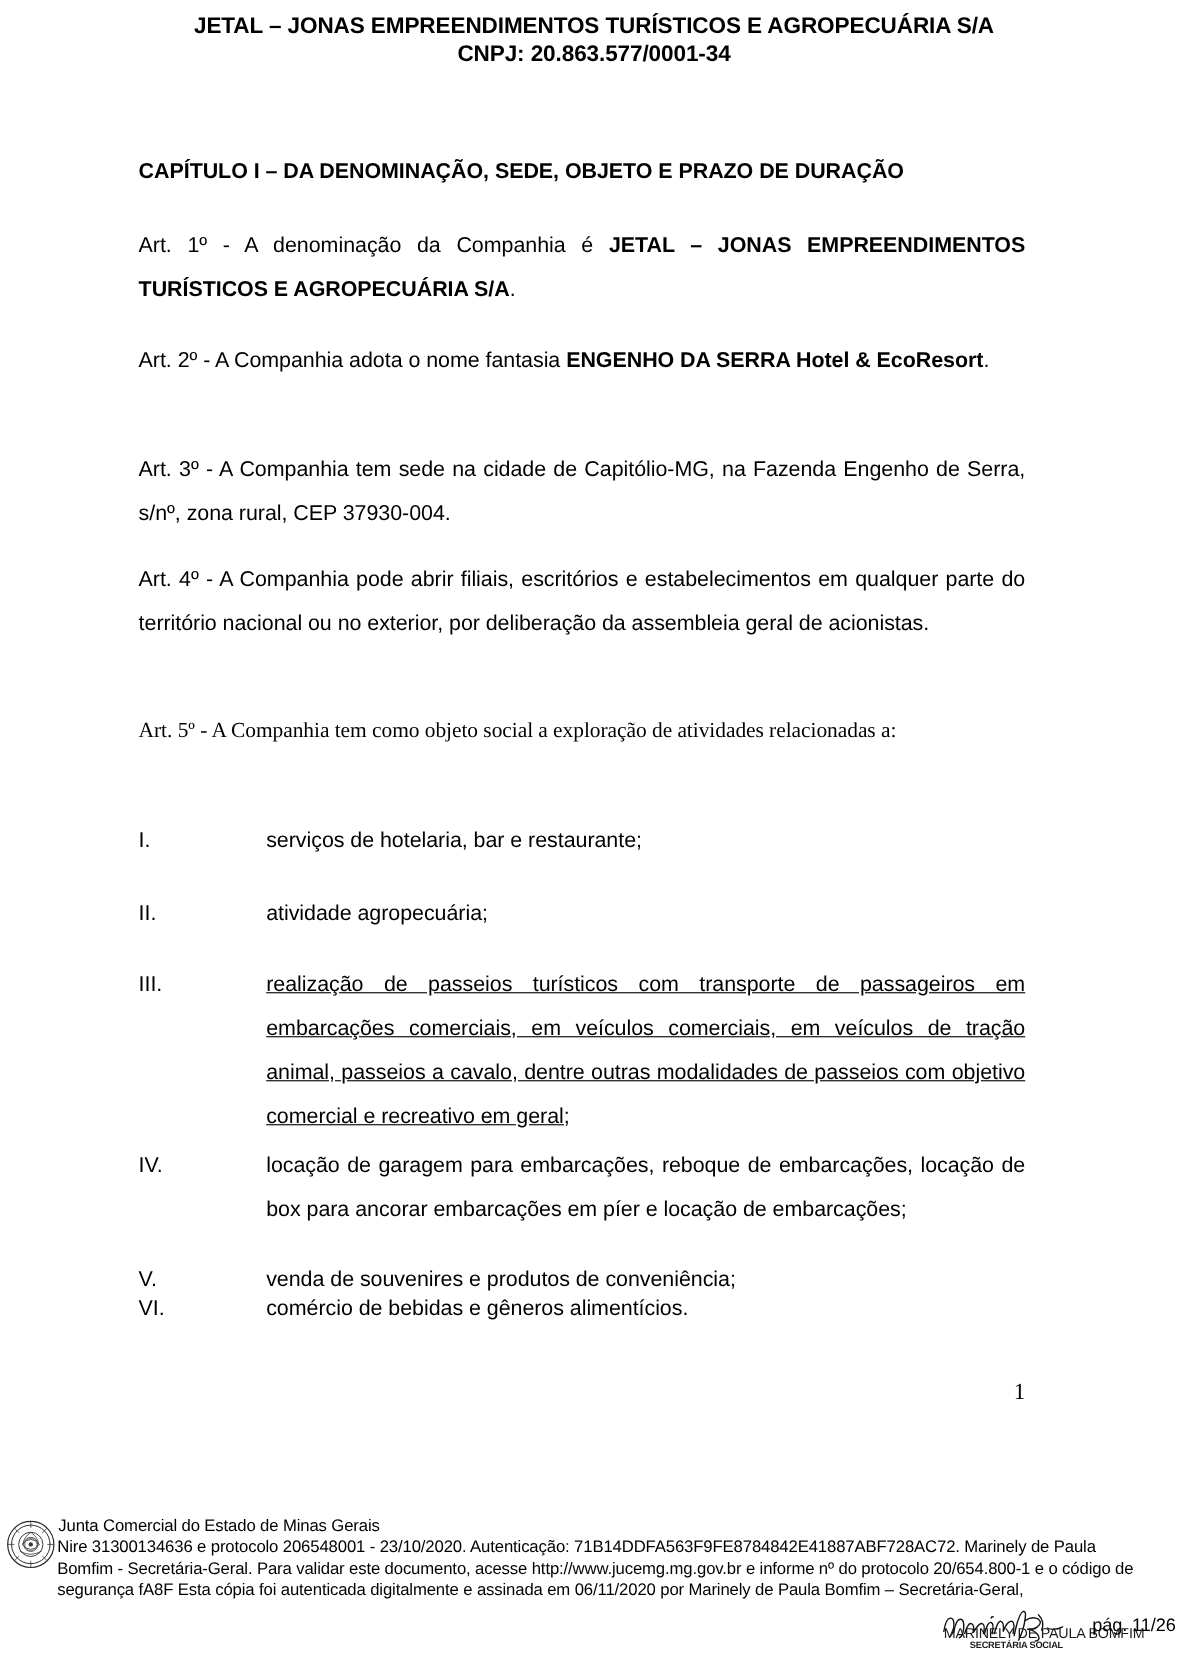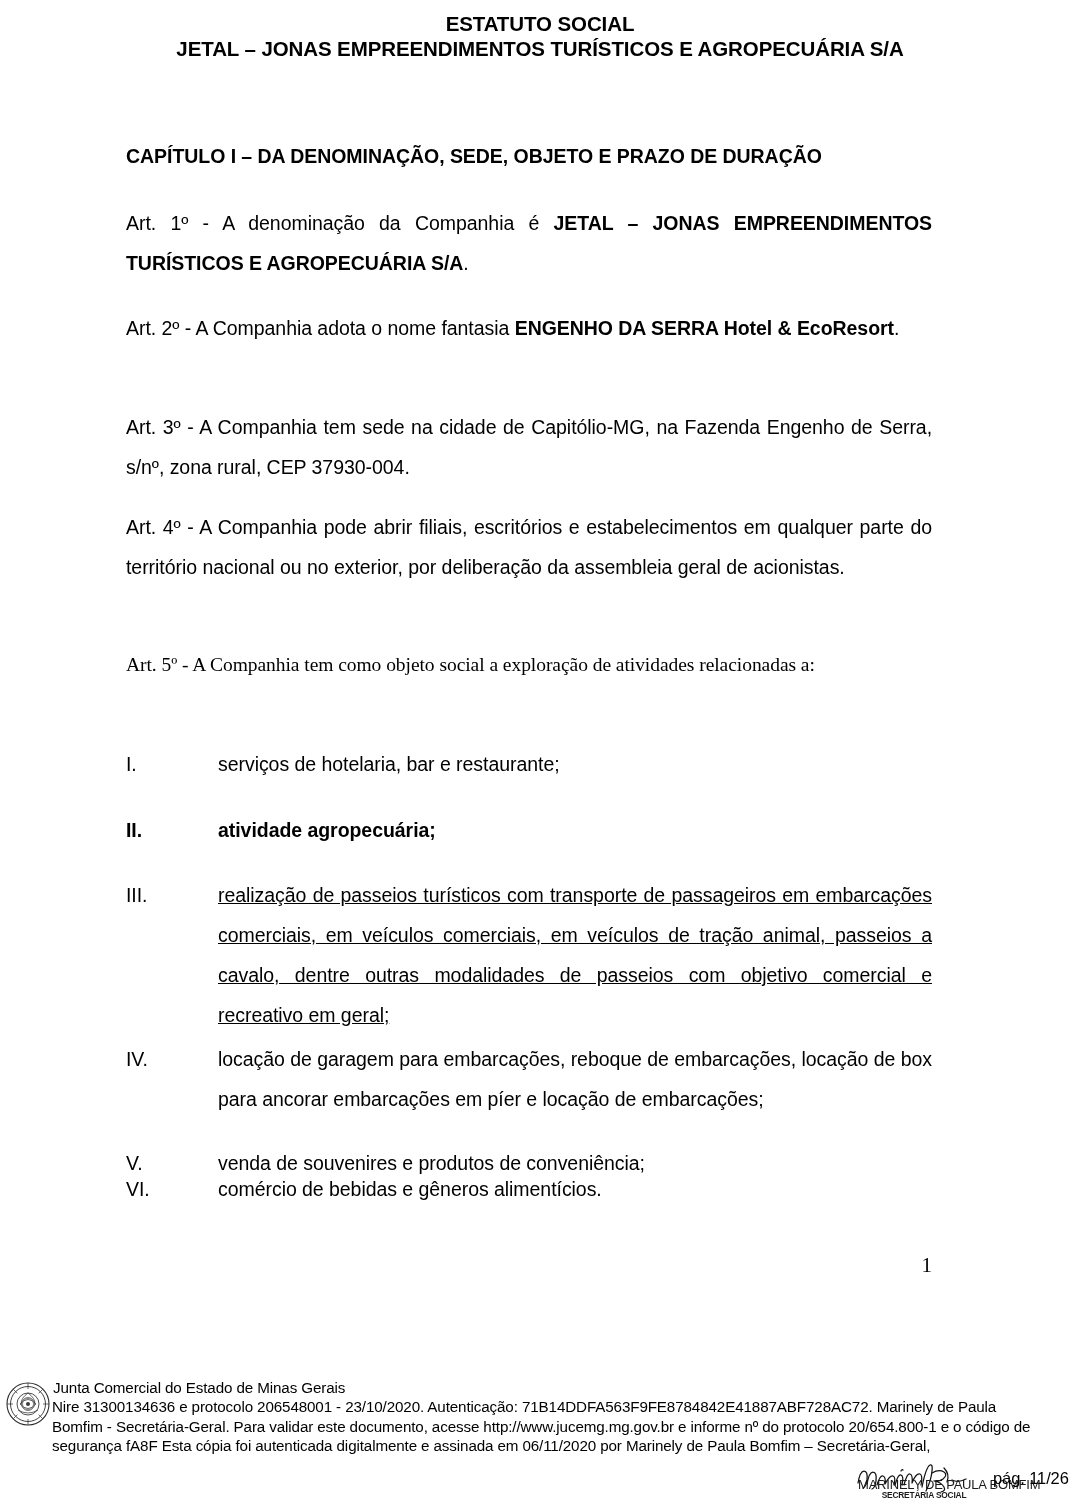--- a/index.html
+++ b/index.html
@@ -82,21 +82,21 @@
   }
   .listrow .rn {
     position: absolute;
     left: 0;
     top: 0;
     width: 72px;
     text-align: left;
   }
   .listrow .rtxt {
     display: block;
-    margin-left: 92px;
+    margin-left: 116px;
     text-align: justify;
     text-justify: inter-word;
   }
   .listrow .rtxt.single { text-align: left; }
 
   
   .page-number {
     position: absolute;
     left: 0;
     width: 806px;
@@ -178,22 +178,22 @@
     letter-spacing: -0.1px;
     white-space: nowrap;
   }
 </style>
 </head>
 <body>
 
 <div class="page">
 
   <div class="doc-header">
-    <div class="hline">ESTATUTO SOCIAL</div>
     <div class="hline">JETAL – JONAS EMPREENDIMENTOS TURÍSTICOS E AGROPECUÁRIA S/A</div>
+    <div class="hline">CNPJ: 20.863.577/0001-34</div>
   </div>
 
   <div class="content">
 
     <div class="chapter-title">CAPÍTULO I – DA DENOMINAÇÃO, SEDE, OBJETO E PRAZO DE DURAÇÃO</div>
 
     <div class="para" style="top:203px;"><span>Art. 1º - A denominação da Companhia é </span><b>JETAL – JONAS EMPREENDIMENTOS TURÍSTICOS E AGROPECUÁRIA S/A</b><span>.</span></div>
 
     <div class="para" style="top:308px;"><span>Art. 2º - A Companhia adota o nome fantasia </span><b>ENGENHO DA SERRA Hotel &amp; EcoResort</b><span>.</span></div>
 
@@ -201,21 +201,21 @@
 
     <div class="para" style="top:507px;">Art. 4º - A Companhia pode abrir filiais, escritórios e estabelecimentos em qualquer parte do território nacional ou no exterior, por deliberação da assembleia geral de acionistas.</div>
 
     <div class="para" style="top:645px;font-family:Liberation Serif, serif;">Art. 5º - A Companhia tem como objeto social a exploração de atividades relacionadas a:</div>
 
     <div class="listrow" style="top:744px;">
       <span class="rn">I.</span>
       <span class="rtxt single">serviços de hotelaria, bar e restaurante;</span>
     </div>
 
-    <div class="listrow" style="top:810px;font-weight:bold;">
+    <div class="listrow" style="top:810px;">
       <span class="rn">II.</span>
       <span class="rtxt single">atividade agropecuária;</span>
     </div>
 
     <div class="listrow" style="top:875px;text-decoration:underline;">
       <span class="rn">III.</span>
       <span class="rtxt">realização de passeios turísticos com transporte de passageiros em embarcações comerciais, em veículos comerciais, em veículos de tração animal, passeios a cavalo, dentre outras modalidades de passeios com objetivo comercial e recreativo em geral;</span>
     </div>
 
     <div class="listrow" style="top:1039px;">

